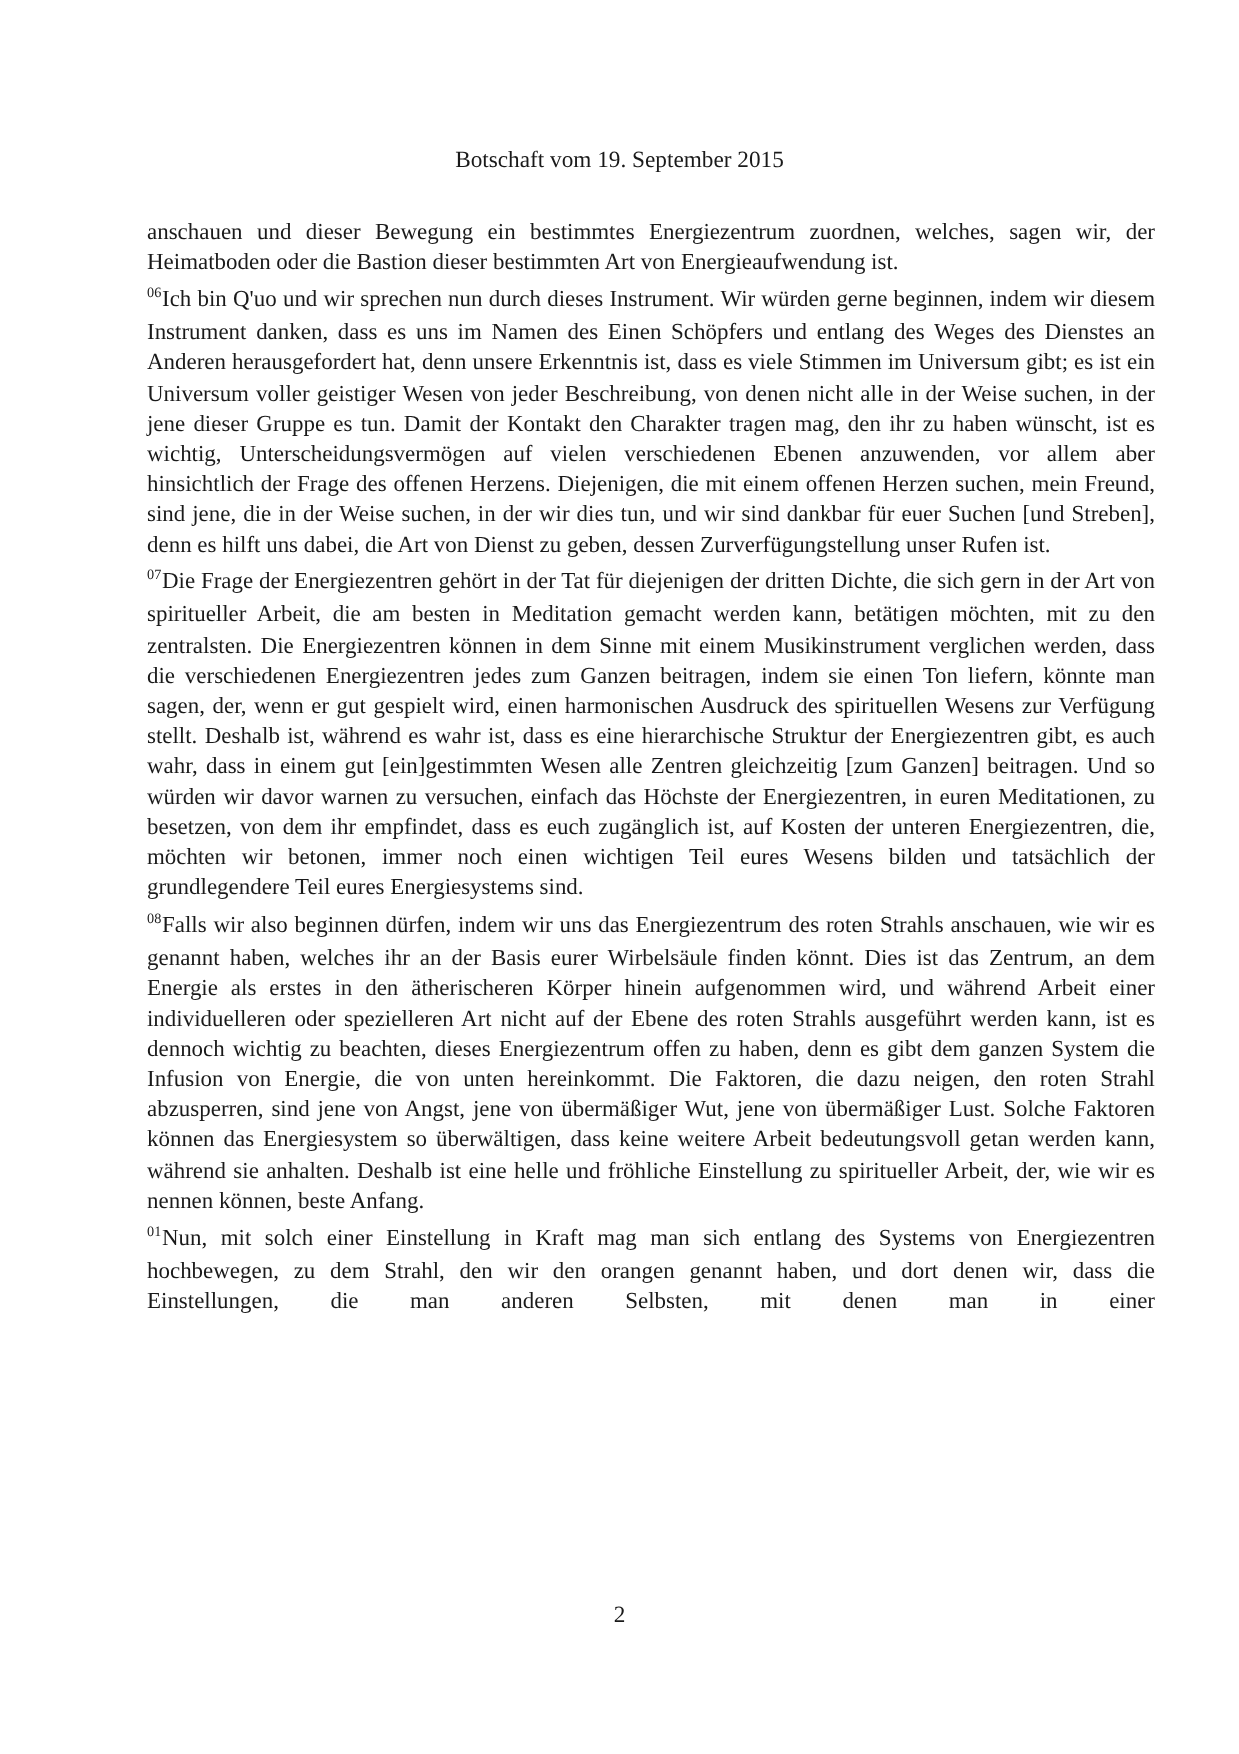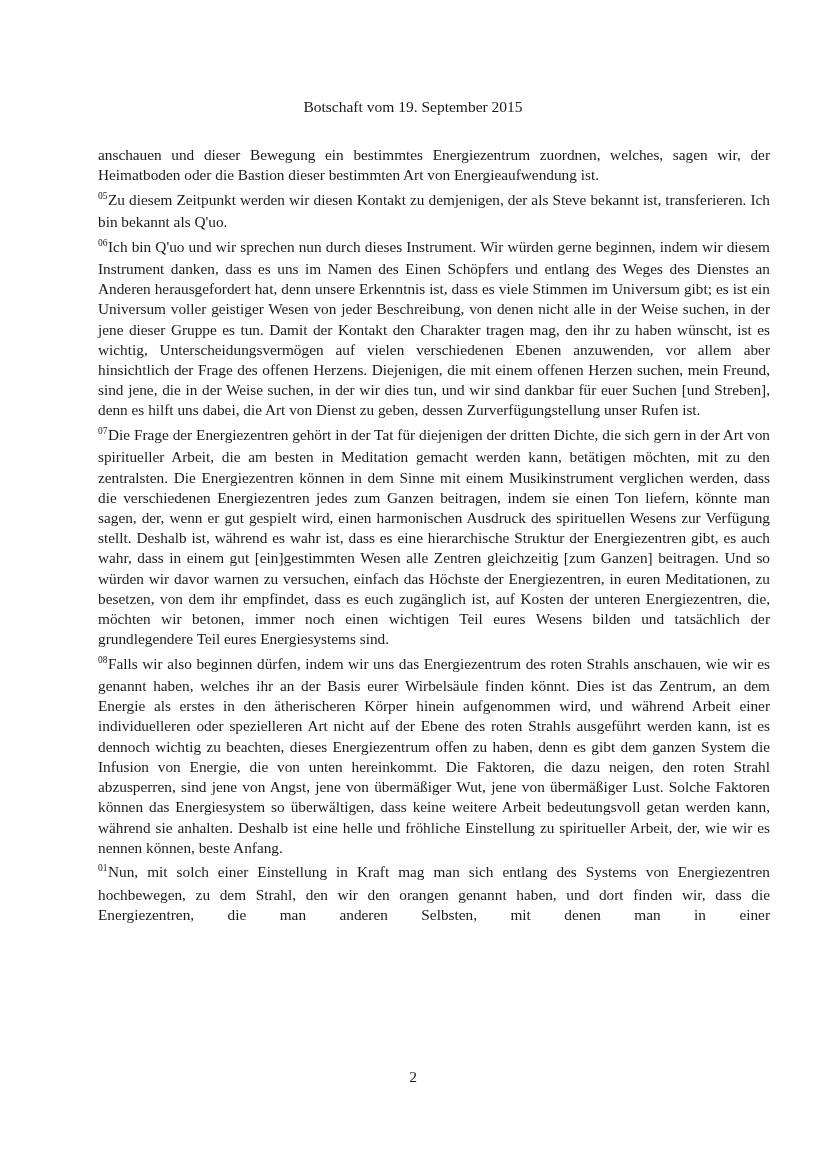--- a/index.html
+++ b/index.html
@@ -75,36 +75,33 @@
 <body>
 
 <div class="page">
   <div class="header">Botschaft vom 19. September 2015</div>
 
   <div class="body">
     <p class="para last-line-left">
       <span>anschauen und dieser Bewegung ein bestimmtes Energiezentrum zuordnen, welches, sagen wir, der Heimatboden oder die Bastion dieser bestimmten Art von Energieaufwendung ist.</span>
     </p>
 
-    <p class="para last-line-left">
-      <sup>05</sup><span>Zu diesem Zeitpunkt werden wir diesen Kontakt zu demjenigen, der als Steve bekannt ist, transferieren. Ich bin bekannt als Q'uo.</span>
-    </p>
 
 
     <p class="para last-line-left">
       <sup>06</sup><span>Ich bin Q'uo und wir sprechen nun durch dieses Instrument. Wir würden gerne beginnen, indem wir diesem Instrument danken, dass es uns im Namen des Einen Schöpfers und entlang des Weges des Dienstes an Anderen herausgefordert hat, denn unsere Erkenntnis ist, dass es viele Stimmen im Universum gibt; es ist ein Universum voller geistiger Wesen von jeder Beschreibung, von denen nicht alle in der Weise suchen, in der jene dieser Gruppe es tun. Damit der Kontakt den Charakter tragen mag, den ihr zu haben wünscht, ist es wichtig, Unterscheidungsvermögen auf vielen verschiedenen Ebenen anzuwenden, vor allem aber hinsichtlich der Frage des offenen Herzens. Diejenigen, die mit einem offenen Herzen suchen, mein Freund, sind jene, die in der Weise suchen, in der wir dies tun, und wir sind dankbar für euer Suchen [und Streben], denn es hilft uns dabei, die Art von Dienst zu geben, dessen Zurverfügungstellung unser Rufen ist.</span>
     </p>
 
     <p class="para last-line-left">
       <sup>07</sup><span>Die Frage der Energiezentren gehört in der Tat für diejenigen der dritten Dichte, die sich gern in der Art von spiritueller Arbeit, die am besten in Meditation gemacht werden kann, betätigen möchten, mit zu den zentralsten. Die Energiezentren können in dem Sinne mit einem Musikinstrument verglichen werden, dass die verschiedenen Energiezentren jedes zum Ganzen beitragen, indem sie einen Ton liefern, könnte man sagen, der, wenn er gut gespielt wird, einen harmonischen Ausdruck des spirituellen Wesens zur Verfügung stellt. Deshalb ist, während es wahr ist, dass es eine hierarchische Struktur der Energiezentren gibt, es auch wahr, dass in einem gut [ein]gestimmten Wesen alle Zentren gleichzeitig [zum Ganzen] beitragen. Und so würden wir davor warnen zu versuchen, einfach das Höchste der Energiezentren, in euren Meditationen, zu besetzen, von dem ihr empfindet, dass es euch zugänglich ist, auf Kosten der unteren Energiezentren, die, möchten wir betonen, immer noch einen wichtigen Teil eures Wesens bilden und tatsächlich der grundlegendere Teil eures Energiesystems sind.</span>
     </p>
 
     <p class="para last-line-left">
       <sup>08</sup><span>Falls wir also beginnen dürfen, indem wir uns das Energiezentrum des roten Strahls anschauen, wie wir es genannt haben, welches ihr an der Basis eurer Wirbelsäule finden könnt. Dies ist das Zentrum, an dem Energie als erstes in den ätherischeren Körper hinein aufgenommen wird, und während Arbeit einer individuelleren oder spezielleren Art nicht auf der Ebene des roten Strahls ausgeführt werden kann, ist es dennoch wichtig zu beachten, dieses Energiezentrum offen zu haben, denn es gibt dem ganzen System die Infusion von Energie, die von unten hereinkommt. Die Faktoren, die dazu neigen, den roten Strahl abzusperren, sind jene von Angst, jene von übermäßiger Wut, jene von übermäßiger Lust. Solche Faktoren können das Energiesystem so überwältigen, dass keine weitere Arbeit bedeutungsvoll getan werden kann, während sie anhalten. Deshalb ist eine helle und fröhliche Einstellung zu spiritueller Arbeit, der, wie wir es nennen können, beste Anfang.</span>
     </p>
 
     <p class="para cont-last-justified">
-      <sup>01</sup><span>Nun, mit solch einer Einstellung in Kraft mag man sich entlang des Systems von Energiezentren hochbewegen, zu dem Strahl, den wir den orangen genannt haben, und dort finden wir, dass die Energiezentren, die man anderen Selbsten, mit denen man in einer</span>
+      <sup>01</sup><span>Nun, mit solch einer Einstellung in Kraft mag man sich entlang des Systems von Energiezentren hochbewegen, zu dem Strahl, den wir den orangen genannt haben, und dort denen wir, dass die Einstellungen, die man anderen Selbsten, mit denen man in einer</span>
     </p>
   </div>
 
   <div class="footer">2</div>
 </div>
 
 </body></html>

